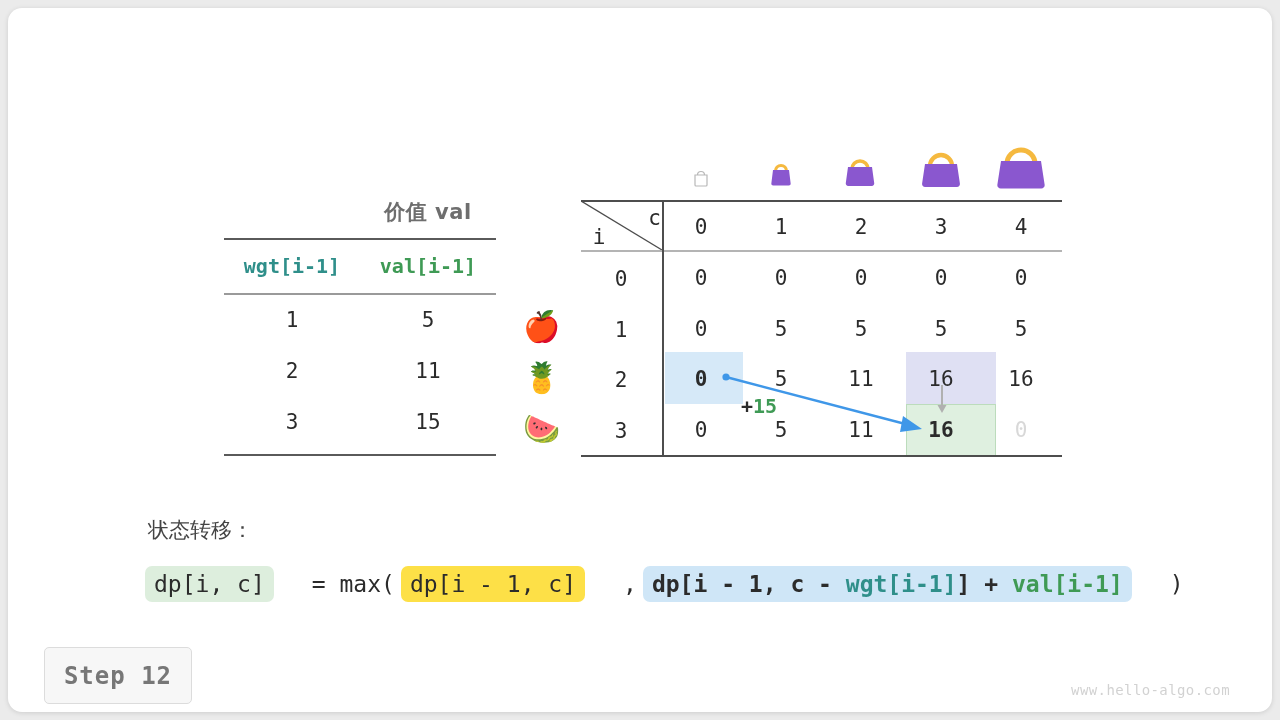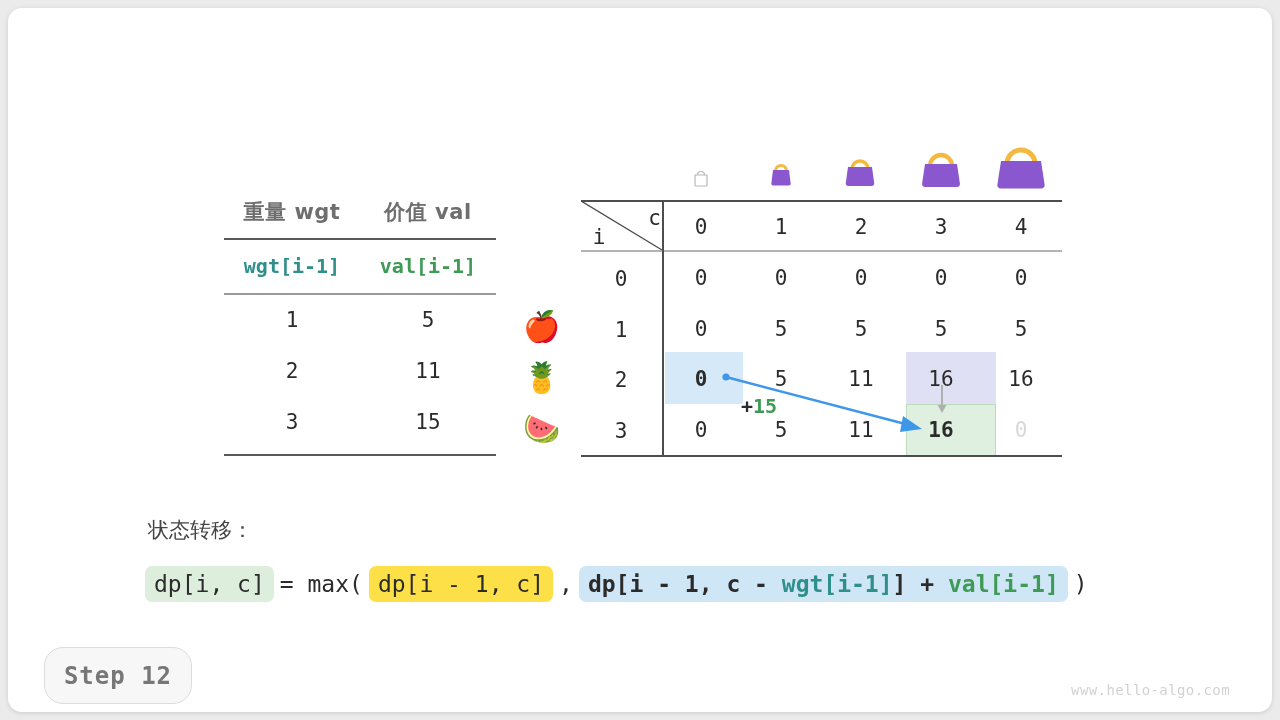--- a/index.html
+++ b/index.html
@@ -69,26 +69,26 @@
     font-family:"DejaVu Sans Mono","Liberation Mono",monospace;
     font-size:23px;color:#2b2b2b;white-space:nowrap;
     display:flex;align-items:center;
   }
   #formula .chip{
     padding:5px 9px;border-radius:7px;margin:0 1px;display:inline-block;
   }
   #formula .chip.green{background:#ddeedd;}
   #formula .chip.purple{background:#fde047;}
   #formula .chip.blue{background:#cfe6f7;font-weight:bold;text-align:center;}
-  #formula .plain{padding:0 5px;}
+  #formula .plain{padding:0 5px;margin-left:32px;}
   #formula .t-teal{color:#2f8f8a;}
   #formula .t-green{color:#3f9a55;}
   #step{
     position:absolute;left:36px;top:639px;width:146px;height:55px;
-    background:#f7f7f7;border:1.5px solid #dcdcdc;border-radius:19px;
+    background:#f7f7f7;border:1.5px solid #dcdcdc;border-radius:5px;
     display:flex;align-items:center;justify-content:center;
     font-family:"DejaVu Sans Mono","Liberation Mono",monospace;
     font-weight:bold;font-size:24px;color:#777;letter-spacing:1px;
   }
   #wm{
     position:absolute;right:42px;top:674px;
     font-family:"DejaVu Sans Mono","Liberation Mono",monospace;
     font-size:14px;color:#d2d2d2;letter-spacing:.4px;
   }
   #plus15{
@@ -97,21 +97,20 @@
     font-size:20px;font-weight:bold;color:#2b2b2b;
   }
   #plus15 b{color:#3f9a55;}
 </style>
 </head>
 <body>
 
 <div id="card">
 
   <div id="items">
-    <div class="cell hdr" style="left:0px;top:0px;">重量 wgt</div>
     <div class="cell hdr" style="left:136px;top:0px;">价值 val</div>
     <div class="rule" style="top:40px;"></div>
 
     <div class="cell teal" style="left:0px;top:56px;">wgt[i-1]</div>
     <div class="cell green" style="left:136px;top:56px;">val[i-1]</div>
     <div class="rule thin" style="top:95px;"></div>
 
     <div class="cell" style="left:0px;top:110px;">1</div>
     <div class="cell" style="left:136px;top:110px;">5</div>
 

